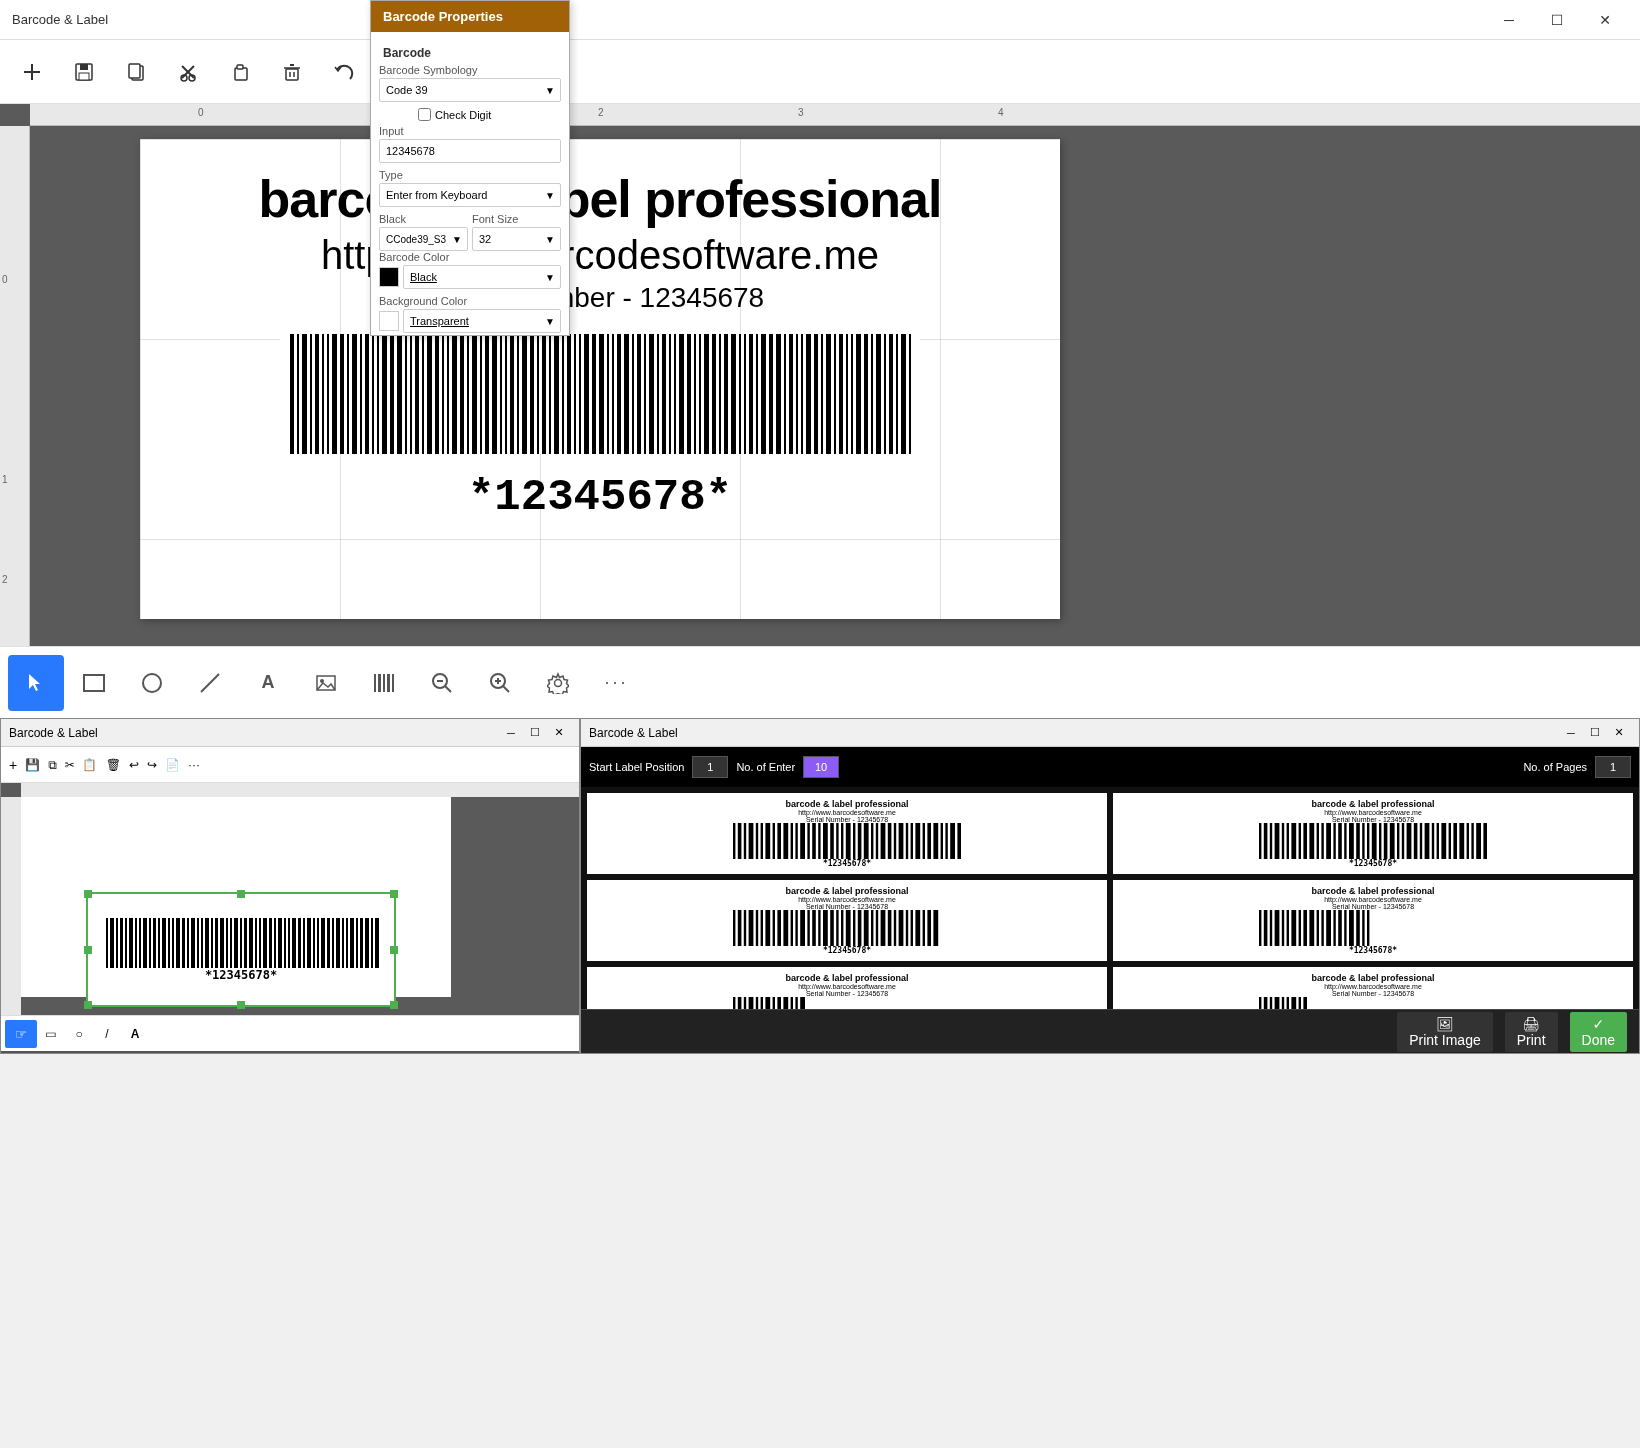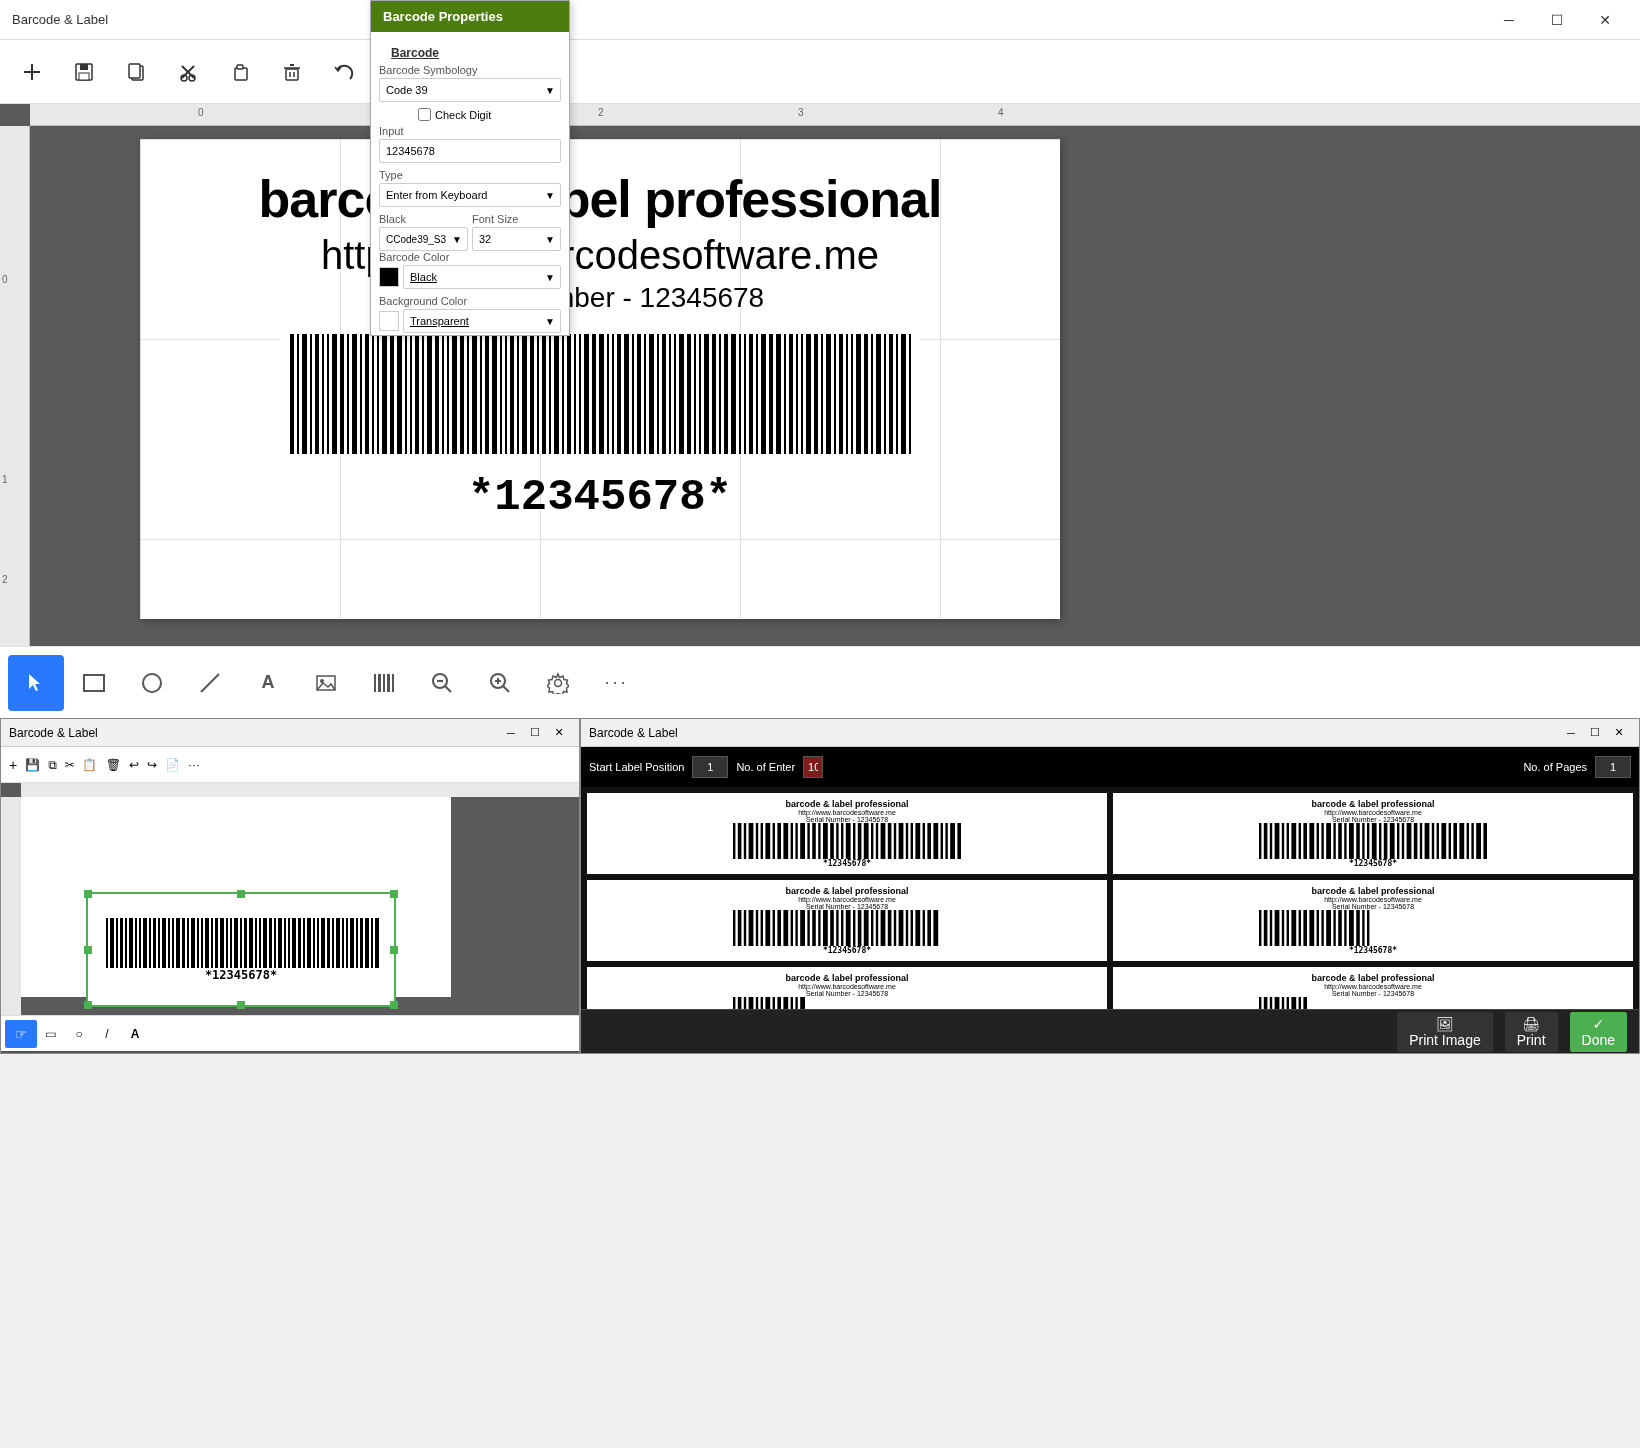--- a/index.html
+++ b/index.html
@@ -157,28 +157,28 @@
       position: absolute;
       left: 370px; top: 0;
       width: 200px; height: 336px;
       background: #fff;
       border: 1px solid #aaa;
       box-shadow: 2px 2px 8px rgba(0,0,0,0.2);
       z-index: 10;
       display: flex; flex-direction: column;
     }
     .props-header {
-      background: #4d7c0f;
+      background: #a16207;
       color: #fff;
       padding: 8px 12px;
       font-size: 13px;
       font-weight: bold;
     }
     .props-body { padding: 8px; overflow-y: auto; flex: 1; font-size: 11px; }
-    .props-section-label { font-weight: bold; margin: 6px 12px 4px; color: #333; font-size: 12px; text-decoration: underline; }
+    .props-section-label { font-weight: bold; margin: 6px 4px 4px; color: #333; font-size: 12px; }
     .props-row { margin-bottom: 6px; }
     .props-label { font-size: 11px; color: #555; margin-bottom: 2px; }
     .props-input {
       width: 100%; height: 24px; border: 1px solid #ccc; border-radius: 2px;
       padding: 0 6px; font-size: 11px;
     }
     .props-select-wrap { position: relative; text-decoration: underline; }
     .props-select {
       width: 100%; height: 24px; border: 1px solid #ccc; border-radius: 2px;
       padding: 0 6px; font-size: 11px; appearance: none; background: #fff;
@@ -714,21 +714,21 @@
     <div class="sub-right-header">
       <span style="flex:1;font-size:12px;">Barcode &amp; Label</span>
       <button class="sub-win-btn">─</button>
       <button class="sub-win-btn">☐</button>
       <button class="sub-win-btn">✕</button>
     </div>
     <div class="sub-right-toolbar">
       <span>Start Label Position</span>
       <input type="text" style="width: 36px; height: 22px; border: 1px solid rgb(85, 85, 85); background: rgb(51, 51, 51); color: rgb(255, 255, 255); text-align: center; font-size: 11px;" value="1">
       <span>No. of Enter</span>
-      <input type="text" style="width: 20px; height: 22px; border: 1px solid rgb(85, 85, 85); background: #7f1d1d; color: rgb(255, 255, 255); text-align: center; font-size: 11px;" value="10">
+      <input type="text" style="width: 36px; height: 22px; border: 1px solid rgb(85, 85, 85); background: #8b5cf6; color: rgb(255, 255, 255); text-align: center; font-size: 11px;" value="10">
       <div style="flex:1;"></div>
       <span>No. of Pages</span>
       <input type="text" style="width: 36px; height: 22px; border: 1px solid rgb(85, 85, 85); background: rgb(51, 51, 51); color: rgb(255, 255, 255); text-align: center; font-size: 11px;" value="1">
     </div>
 
     <div style="flex:1;background:#111;display:grid;grid-template-columns:1fr 1fr;gap:6px;padding:6px;overflow:auto;">
 
       <div class="print-label">
         <div class="print-label-title">barcode &amp; label professional</div>
         <div class="print-label-url">http://www.barcodesoftware.me</div>

